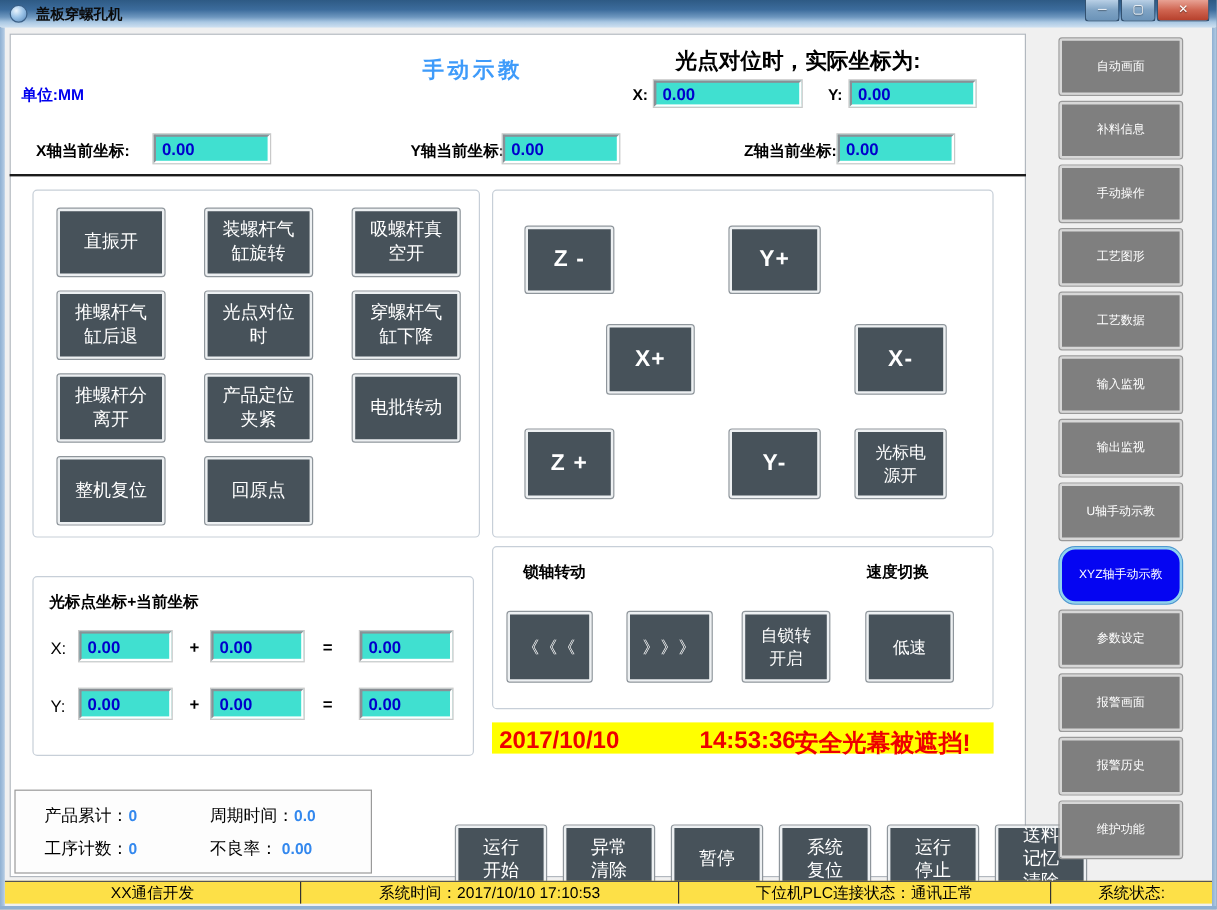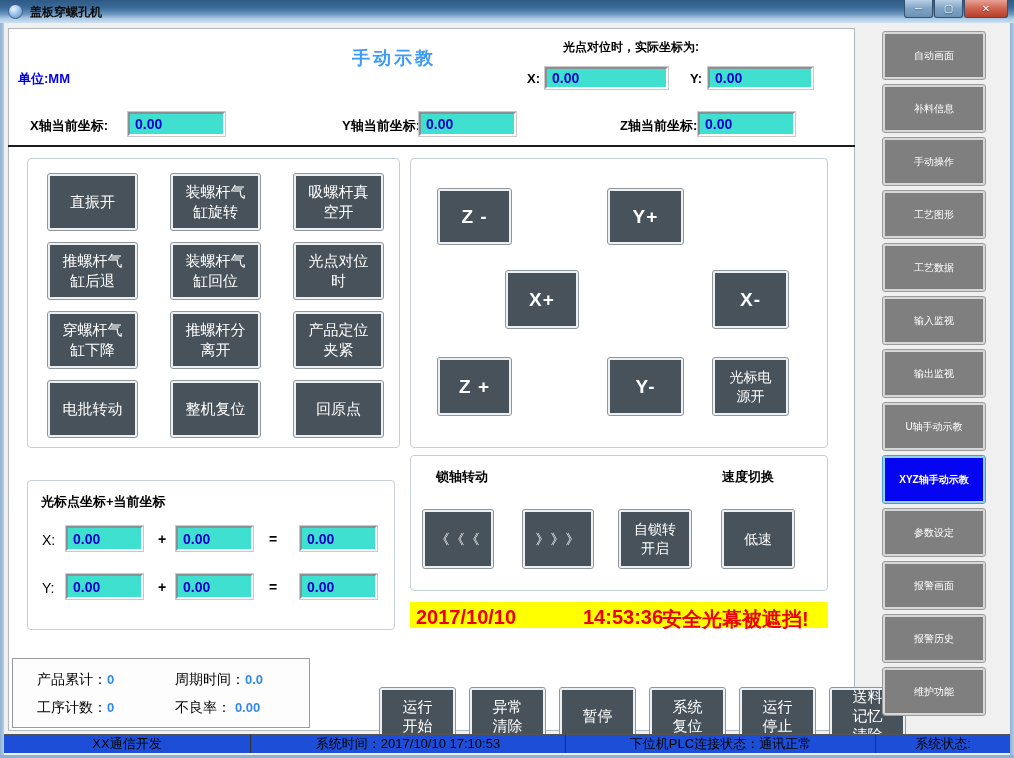--- a/index.html
+++ b/index.html
@@ -27,21 +27,21 @@
 
   
   .main-panel { position:absolute; left:8px; top:28px; width:847px; height:703px;
     background:#ffffff; border:1px solid #b2b8bf; }
   .sep-line { position:absolute; left:8px; top:145px; width:847px; height:2px; background:#1c1c1c; }
 
   .lbl { position:absolute; font-size:13px; font-weight:bold; color:#000; white-space:nowrap; }
   .unit-label { position:absolute; left:18px; top:70px; font-size:13px; font-weight:bold; color:#0000ee; }
   .page-title { position:absolute; left:352px; top:46px; font-size:18px; font-weight:bold;
     color:#3e9bfa; letter-spacing:3px; white-space:nowrap; }
-  .align-hint { left:563px; top:39px; font-size:12px; }
+  .align-hint { left:563px; top:39px; font-size:18px; }
 
   .field { position:absolute; background:#40e0d0; color:#0000cc; font-size:14px; font-weight:bold;
     border:2px solid; border-color:#8a9096 #ffffff #ffffff #8a9096; outline:1px solid #c9c9c9;
     display:flex; align-items:center; padding-left:5px; }
 
   
   .gbox { position:absolute; background:#fff; border:1px solid #c7cfd8; border-radius:4px; }
   .fn-box { left:27px; top:158px; width:373px; height:290px; padding:15px 16px 0 20px;
     display:grid; grid-template-columns:repeat(3,89px); grid-auto-rows:56px; column-gap:34px; row-gap:13px; }
   .jog-box { left:410px; top:158px; width:418px; height:290px; }
@@ -90,24 +90,24 @@
   .st-3 { left:24px; top:40px; } .st-4 { left:162px; top:40px; }
 
   .action-row { position:absolute; left:335px; top:688px; display:flex; gap:15px;padding-left:45px; }
   .action-btn { width:75px; height:55px; font-size:15px; line-height:19px; padding:0 14px; }
 
   
   .sidebar { position:absolute; left:883px; top:32px; width:102px; display:flex; flex-direction:column; gap:6px; }
   .side-btn { height:47px; background:#7f7f7f; color:#fff; border:2px solid #d7d7d7; outline:1px solid #9a9a9a;
     border-radius:2px; display:flex; align-items:center; justify-content:center; text-align:center;
     font-size:10px; line-height:19px; padding:0 14px; cursor:pointer; }
-  .side-btn.active { background:#0505f2; border-color:#8fd4ee; outline-color:#4d9ad2; font-weight:bold; }
-
-  
-  .statusbar { position:absolute; left:4px; top:734px; width:1006px; height:19px; background:#1d4ed8;
+  .side-btn.active { background:#0505f2; border-color:#8fd4ee; outline-color:#4d9ad2; font-weight:normal;border-radius:13px; }
+
+  
+  .statusbar { position:absolute; left:4px; top:734px; width:1006px; height:19px; background:#fde047;
     border-top:1px solid #555; display:flex; }
   .sb-cell { display:flex; align-items:center; justify-content:center; font-size:13px; color:#000;
     border-right:1px solid #333; white-space:nowrap; }
   .sb-1 { width:247px; } .sb-2 { width:315px; } .sb-3 { width:310px; } .sb-4 { width:134px; border-right:none; }
 </style>
 </head>
 <body>
 
 <div class="window">
 
@@ -138,21 +138,20 @@
   <span class="lbl" style="left:620px; top:117px;">Z轴当前坐标:</span>
   <div class="field" style="left:698px; top:112px; width:97px; height:24px;">0.00</div>
 
   <div class="sep-line"></div>
 
   <div class="gbox fn-box">
     <div class="dark-btn">直振开</div>
     <div class="dark-btn">装螺杆气缸旋转</div>
     <div class="dark-btn">吸螺杆真空开</div>
     <div class="dark-btn">推螺杆气缸后退</div>
-    <div class="dark-btn">装螺杆气缸回位</div>
     <div class="dark-btn">光点对位时</div>
     <div class="dark-btn">穿螺杆气缸下降</div>
     <div class="dark-btn">推螺杆分离开</div>
     <div class="dark-btn">产品定位夹紧</div>
     <div class="dark-btn">电批转动</div>
     <div class="dark-btn">整机复位</div>
     <div class="dark-btn">回原点</div>
   </div>
 
   <div class="gbox jog-box">

